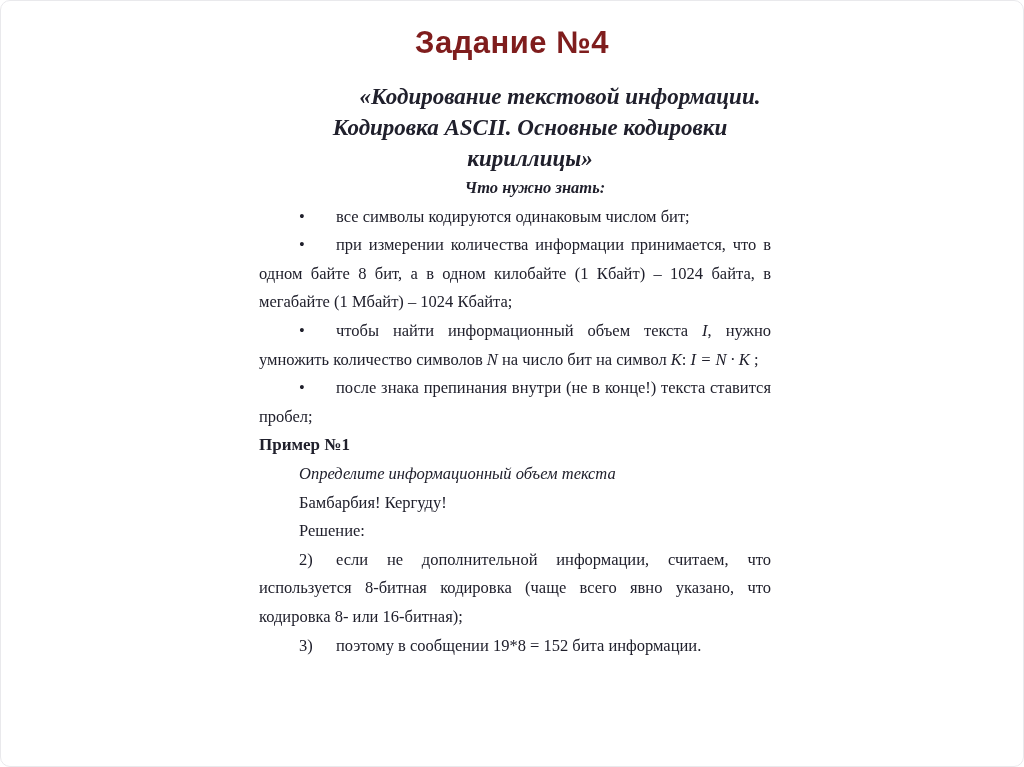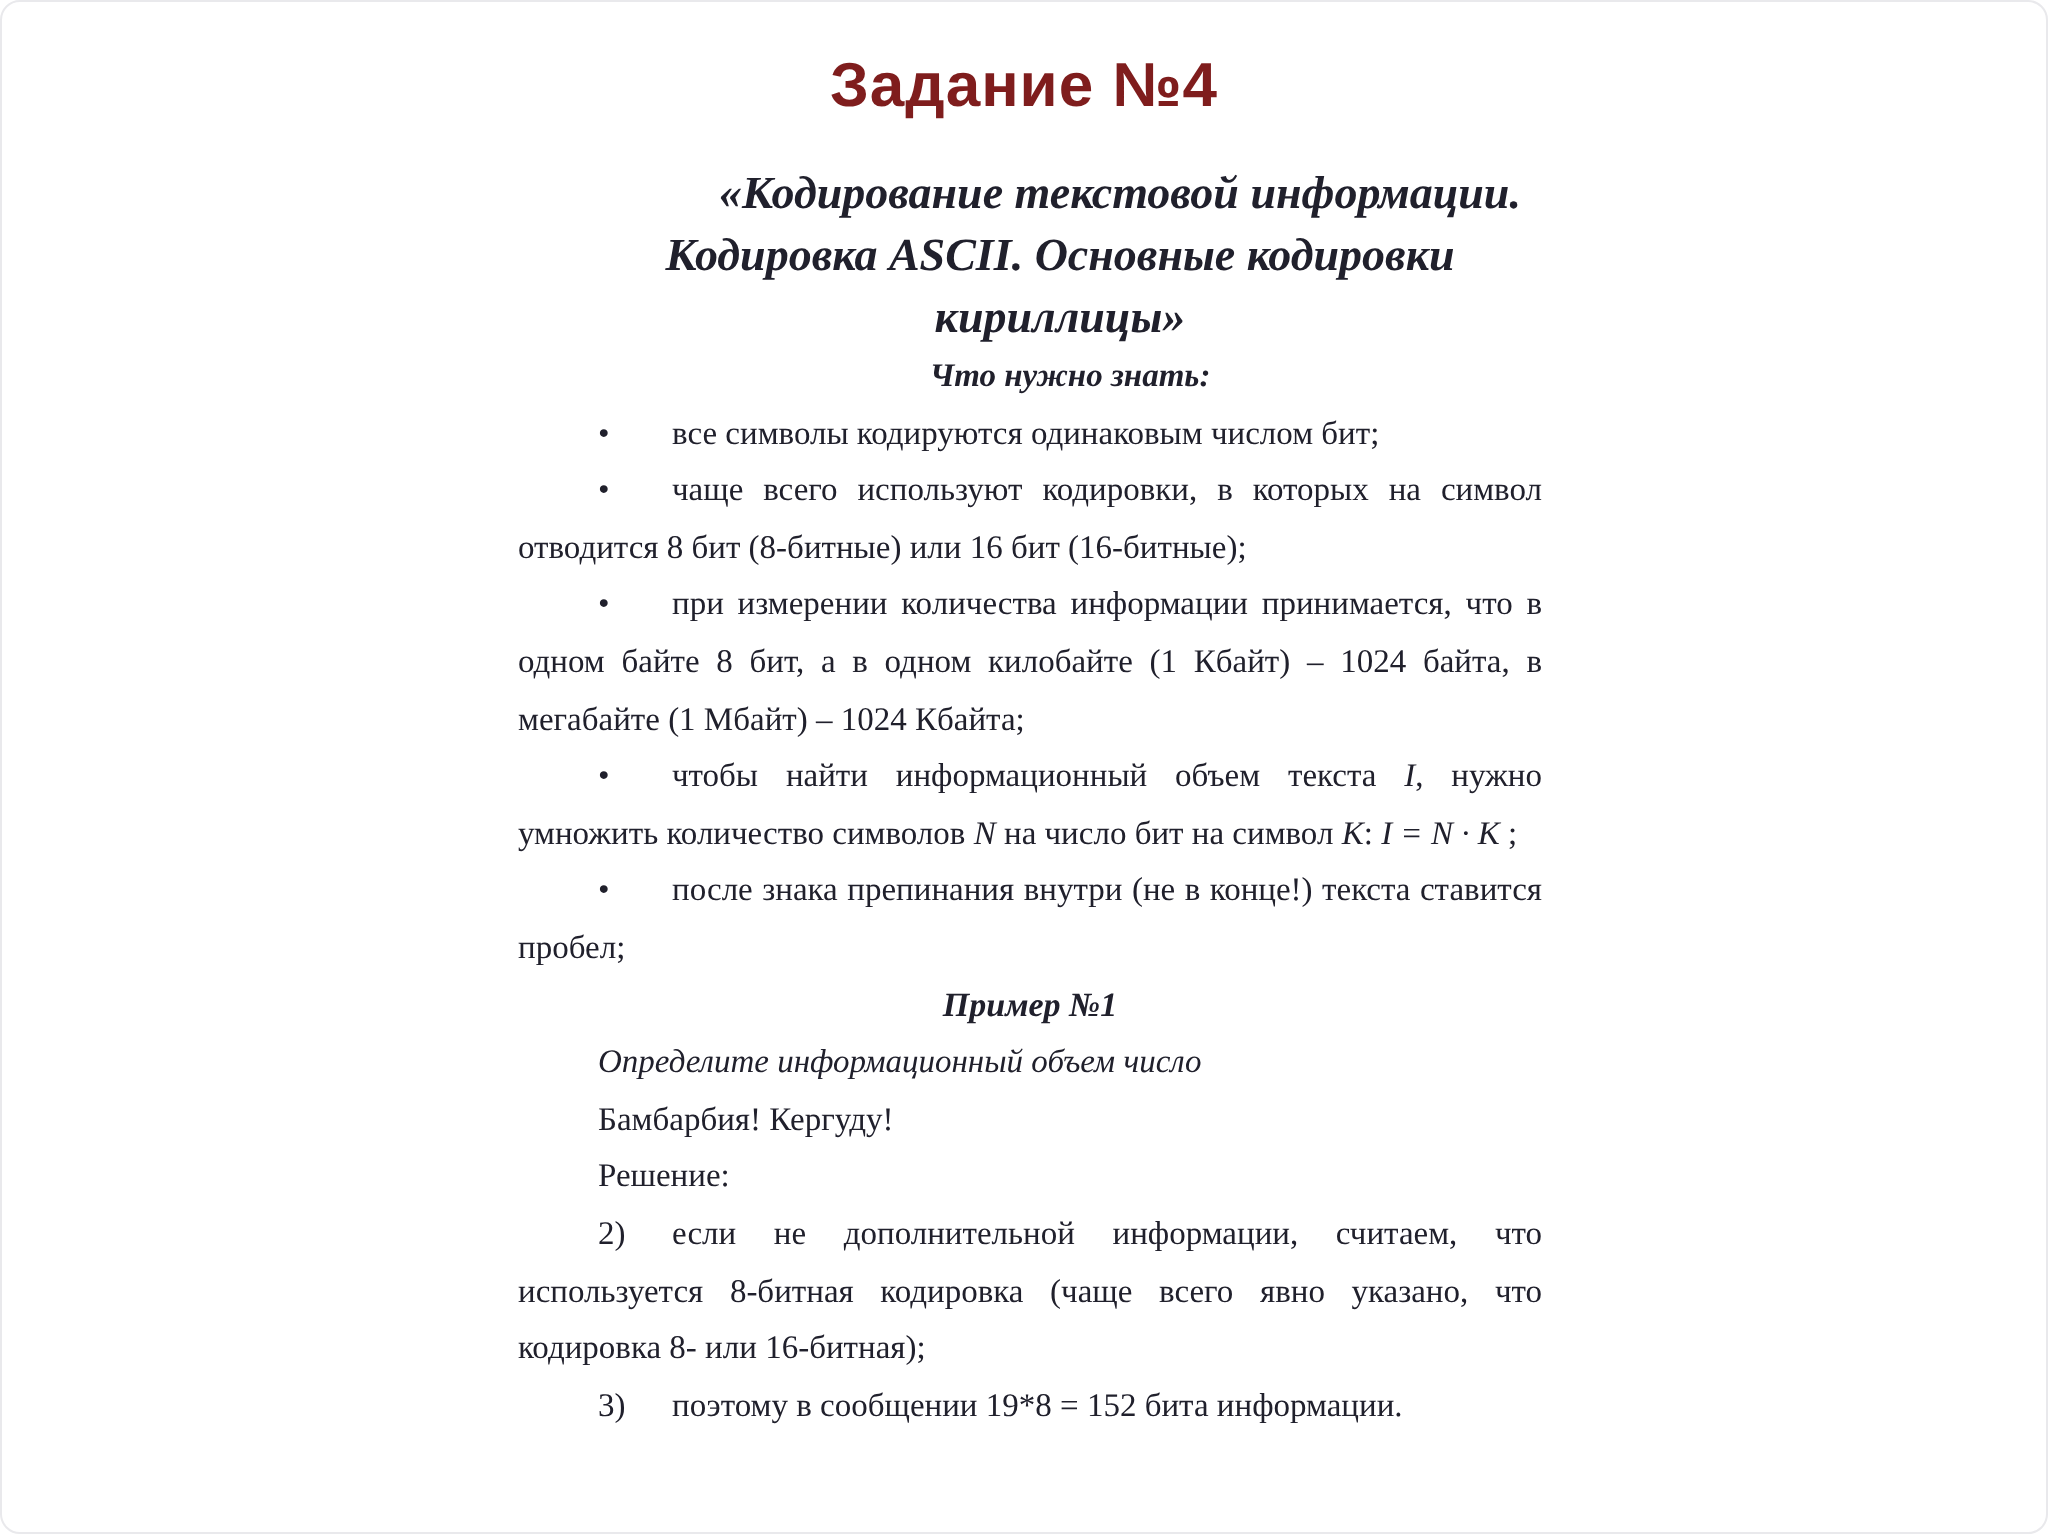--- a/index.html
+++ b/index.html
@@ -62,23 +62,22 @@
     text-align: justify;
     text-indent: 40px;
   }
   .marker {
     display: inline-block;
     width: 37px;
     text-indent: 0;
   }
   .it { font-style: italic; }
   .example-title {
-    text-align: center;
+    text-align: left;
     font-weight: bold;
-    font-style: italic;
     font-size: 17px;
     margin-top: 28px;
   }
   .task-line {
     font-style: italic;
     text-indent: 40px;
   }
   .bold-line {
     font-weight: normal;
     text-indent: 40px;
@@ -95,31 +94,30 @@
 
     <p class="doc-heading">
       <span class="h-line1">«Кодирование текстовой информации.</span>
       <span class="h-line2">Кодировка ASCII. Основные кодировки кириллицы»</span>
     </p>
 
     <p class="know-heading">Что нужно знать:</p>
 
     <p class="para"><span class="marker">•</span><span>все символы кодируются одинаковым числом бит;</span></p>
 
-    <p class="para"><span class="marker">•</span><span>чаще всего используют кодировки, в которых на символ отводится 8 бит (8-битные) или 16 бит (16-битные);</span></p>
 
     <p class="para"><span class="marker">•</span><span>при измерении количества информации принимается, что в одном байте 8 бит, а в одном килобайте (1 Кбайт) – 1024 байта, в мегабайте (1 Мбайт) – 1024 Кбайта;</span></p>
 
     <p class="para"><span class="marker">•</span><span>чтобы найти информационный объем текста </span><span class="it">I</span><span>, нужно умножить количество символов </span><span class="it">N</span><span> на число бит на символ </span><span class="it">K</span><span>: </span><span class="it">I = N · K</span><span> ;</span></p>
 
     <p class="para"><span class="marker">•</span><span>после знака препинания внутри (не в конце!) текста ставится пробел;</span></p>
 
     <p class="example-title">Пример №1</p>
 
-    <p class="task-line">Определите информационный объем число</p>
+    <p class="task-line">Определите информационный объем текста</p>
 
     <p class="bold-line">Бамбарбия! Кергуду!</p>
 
     <p class="bold-line">Решение:</p>
 
 
     <p class="para"><span class="marker">2)</span><span>если не дополнительной информации, считаем, что используется 8-битная кодировка (чаще всего явно указано, что кодировка 8- или 16-битная);</span></p>
 
     <p class="para"><span class="marker">3)</span><span>поэтому в сообщении 19*8 = 152 бита информации.</span></p>
 

